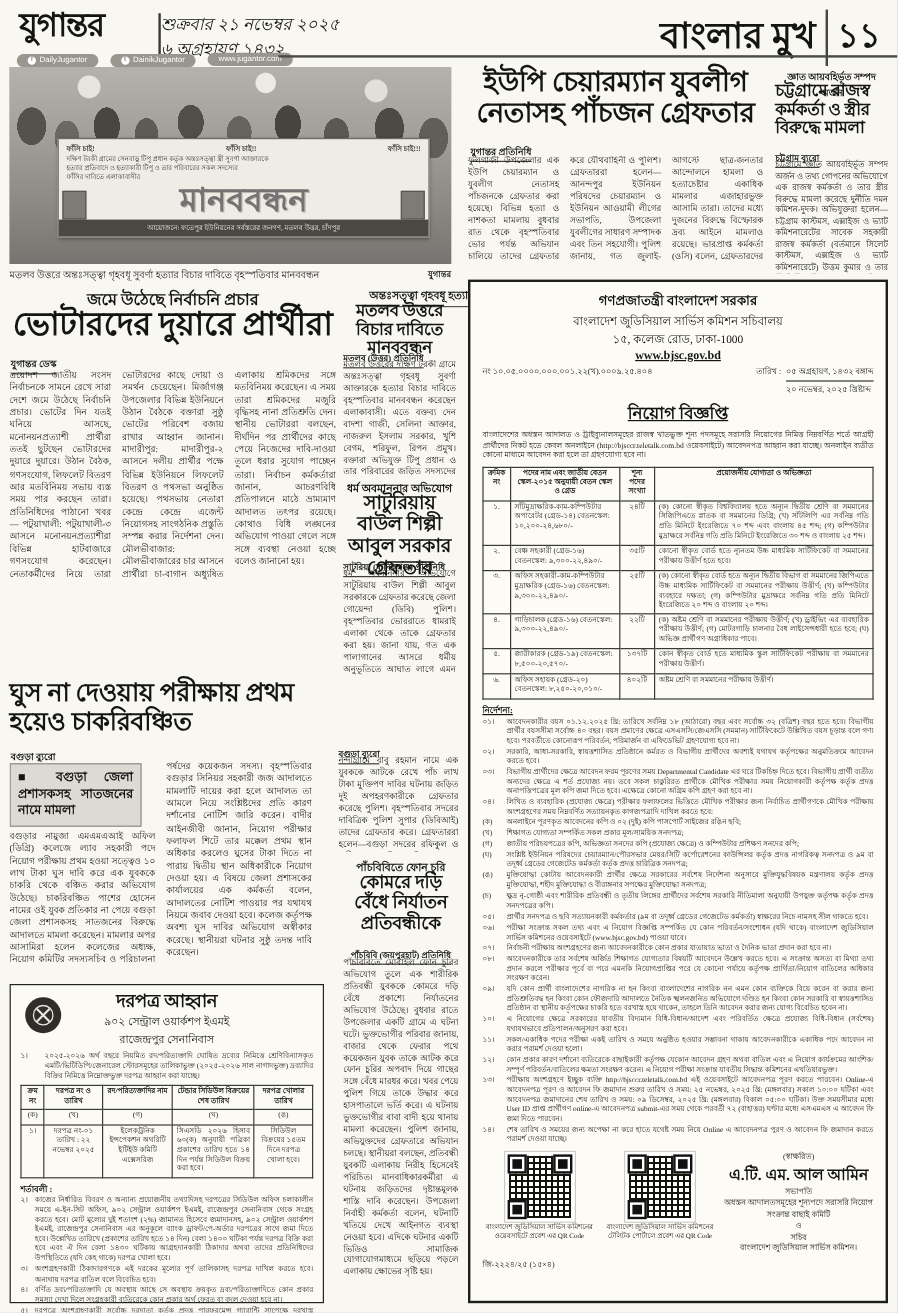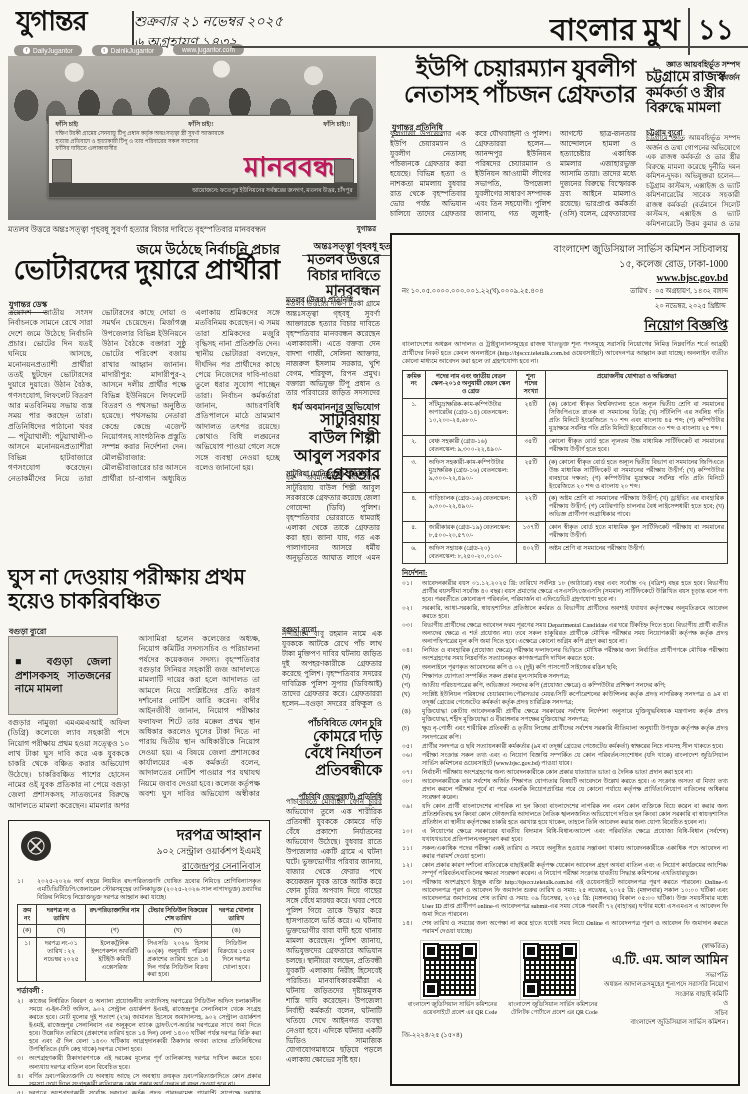--- a/index.html
+++ b/index.html
@@ -1,19 +1,19 @@
 <!DOCTYPE html>
 <html><head>
 <meta charset="utf-8">
 <style>
   html,body{margin:0;padding:0;background:#d8d6d0;}
   .page{position:relative;width:748px;height:1094px;margin:0 auto;background:#f8f7f2;
         font-family:"Liberation Serif",serif;color:#141413;overflow:hidden;}
   .abs{position:absolute;}
-  .ctr{text-align:right;}
+  .ctr{text-align:center;}
   .just{text-align:justify;}
   .b{font-weight:bold;}
   
   .logo{font-size:27px;font-weight:bold;letter-spacing:-1px;line-height:1;}
   .dateblock{border-left:2px solid #3a3a38;padding-left:0;font-size:14px;line-height:1.5;font-style:italic;}
   .social{display:inline-flex;align-items:center;gap:3px;background:#98968f;color:#fff;
           border-radius:9px;font-size:6.5px;padding:2px 9px;margin-right:6px;
           font-family:"Liberation Sans",sans-serif;}
   .social .dot{width:7px;height:7px;border-radius:50%;background:#fff;color:#98968f;
                font-size:5.5px;line-height:7px;text-align:center;font-weight:bold;}
@@ -34,33 +34,33 @@
       radial-gradient(ellipse 20px 28px at 86% 31%,#4c4a45 60%,transparent 61%),
       radial-gradient(ellipse 20px 28px at 96% 36%,#605e58 60%,transparent 61%),
       radial-gradient(circle at 18% 10%,#e6e4dd 0 9px,transparent 10px),
       radial-gradient(circle at 58% 8%,#eceae3 0 8px,transparent 9px),
       radial-gradient(circle at 83% 12%,#e1dfd8 0 9px,transparent 10px),
       linear-gradient(180deg,#b4b2ab 0%,#a19f99 35%,#8b8983 70%,#767470 100%);}
   .banner{position:absolute;left:11%;right:5%;top:36%;background:#eeece4;border:1px solid #6d6b66;
           box-shadow:0 1px 3px rgba(0,0,0,.4);padding:3px 6px 0;}
   .banner-slogans{display:flex;justify-content:space-between;font-size:6px;font-weight:bold;color:#3c3a36;}
   .banner-line{font-size:5.6px;line-height:1.35;color:#35332f;}
-  .banner-title{font-size:27px;font-weight:bold;line-height:1.05;color:#be185d;
+  .banner-title{font-size:27px;font-weight:bold;line-height:1.05;color:#737373;
                 text-shadow:1px 1px 0 #b9b7ae;}
   .banner-strip{background:#4a4843;color:#f1efe8;font-size:5.8px;margin:2px -6px 0;padding:2px 4px;}
   .banner-port{position:absolute;width:18px;height:22px;background:#7d7b74;border:1px solid #555;}
   .caption{font-size:8px;display:flex;justify-content:space-between;color:#222;}
   
   .kicker{font-weight:bold;}
   .headline{font-weight:bold;line-height:1.12;letter-spacing:-.2px;}
   .byline{font-weight:bold;font-size:7.8px;border-bottom:1px solid #3b3b38;display:inline-block;padding-bottom:1px;}
   .body-txt{font-size:7.5px;line-height:1.38;}
   .cols2{column-count:2;column-gap:9px;}
   .cols3{column-count:3;column-gap:9px;}
-  .inset{float:left;width:96px;background:#dcdad2;border:1px solid #8e8c85;padding:18px 6px;
+  .inset{float:left;width:96px;background:#dcdad2;border:1px solid #8e8c85;padding:5px 6px;
          margin:2px 6px 3px 0;font-size:10.5px;font-weight:bold;line-height:1.3;}
   
   .boxed{border:1.5px solid #23231f;background:#fbfaf4;}
   .notice-box{border:2px solid #1d1d1a;background:#fcfbf6;padding:7px 10px;box-sizing:border-box;}
   .ntable{width:100%;border-collapse:collapse;font-size:6.1px;line-height:1.3;}
   .ntable th,.ntable td{border:0.8px solid #3a3a36;padding:2px 3px;vertical-align:top;}
   .ntable th{font-weight:bold;text-align:center;}
   .cond-row{display:flex;font-size:6.1px;line-height:1.32;margin-bottom:1px;}
   .cond-no{flex:0 0 20px;}
   .cond-tx{flex:1;text-align:justify;}
@@ -170,21 +170,21 @@
 
   <div class="abs boxed" style="left:8px;top:820px;width:262px;height:266px;padding:6px 8px;box-sizing:border-box;">
     <div class="crest abs" style="left:12px;top:10px;">
       <svg width="18" height="18" viewBox="0 0 20 20">
           <circle cx="10" cy="10" r="9" fill="none" stroke="#e8e6df" stroke-width="1.2"></circle>
           <path d="M4 4 L16 16 M16 4 L4 16" stroke="#e8e6df" stroke-width="2"></path>
         </svg>
     </div>
     <div class="ctr headline" style="font-size:15px;">দরপত্র আহ্বান</div>
     <div class="ctr" style="font-size:9px;">৯০২ সেন্ট্রাল ওয়ার্কশপ ইএমই</div>
-    <div class="ctr" style="font-size:9px;margin-bottom:3px;text-decoration:underline;">রাজেন্দ্রপুর সেনানিবাস</div>
+    <div class="ctr" style="font-size:9px;margin-bottom:3px;">রাজেন্দ্রপুর সেনানিবাস</div>
     <div class="cond-row">
       <span class="cond-no">১।</span>
       <span class="cond-tx">২০২৫-২০২৬ অর্থ বছরে নিয়মিত রদ/পরিত্যক্তাদি ঘোষিত দ্রব্যের নিমিত্তে শ্রেণিবিন্যাসকৃত এমটি/ভিটিডিপি/জেনারেল স্টোরসমূহের তালিকাভুক্ত (২০২৫-২০২৬ সাল নাগাদভুক্ত) দ্রব্যাদির বিক্রির নিমিত্তে নিম্নোক্তভুক্ত দরপত্র আহ্বান করা যাচ্ছে।</span>
     </div>
     <table class="ttable" style="margin:3px 0;">
       <tbody>
           <tr>
         <th style="width:8%;">ক্রম নং</th>
         <th style="width:20%;">দরপত্র নং ও তারিখ</th>
         <th style="width:24%;">রদ/পরিত্যক্তাদির নাম</th>
@@ -241,20 +241,21 @@
   <div class="abs body-txt cols3 just" style="left:390px;top:130px;width:246px;height:96px;overflow:hidden;font-size:7.2px;">ফুলগাজী উপজেলার এক ইউপি চেয়ারম্যান ও যুবলীগ নেতাসহ পাঁচজনকে গ্রেফতার করা হয়েছে। বিভিন্ন হত্যা ও নাশকতা মামলায় বুধবার রাত থেকে বৃহস্পতিবার ভোর পর্যন্ত অভিযান চালিয়ে তাদের গ্রেফতার করে যৌথবাহিনী ও পুলিশ। গ্রেফতাররা হলেন—আনন্দপুর ইউনিয়ন পরিষদের চেয়ারম্যান ও ইউনিয়ন আওয়ামী লীগের সভাপতি, উপজেলা যুবলীগের সাধারণ সম্পাদক এবং তিন সহযোগী। পুলিশ জানায়, গত জুলাই-আগস্টে ছাত্র-জনতার আন্দোলনে হামলা ও হত্যাচেষ্টার একাধিক মামলার এজাহারভুক্ত আসামি তারা। তাদের মধ্যে দুজনের বিরুদ্ধে বিস্ফোরক দ্রব্য আইনে মামলাও রয়েছে। ভারপ্রাপ্ত কর্মকর্তা (ওসি) বলেন, গ্রেফতারদের বৃহস্পতিবার দুপুরে আদালতের মাধ্যমে জেলহাজতে পাঠানো হয়েছে। অন্য আসামিদের গ্রেফতারে অভিযান অব্যাহত আছে। এদিকে গ্রেফতারের খবরে এলাকায় স্বস্তি প্রকাশ করেছেন আন্দোলনে আহতদের স্বজনরা। তারা দ্রুত বিচার নিশ্চিত করার দাবি জানান।</div>
 
   <div class="abs ctr kicker" style="left:646px;top:58px;width:94px;font-size:7.8px;">জ্ঞাত আয়বহির্ভূত সম্পদ অর্জন</div>
   <div class="abs headline" style="left:646px;top:69px;width:94px;font-size:14px;">চট্টগ্রামে রাজস্ব কর্মকর্তা ও স্ত্রীর বিরুদ্ধে মামলা</div>
   <div class="abs" style="left:646px;top:121px;">
     <span class="byline" style="font-size:7.2px;">চট্টগ্রাম ব্যুরো</span>
   </div>
   <div class="abs body-txt just" style="left:646px;top:133px;width:94px;height:95px;overflow:hidden;font-size:6.9px;">চট্টগ্রামে জ্ঞাত আয়বহির্ভূত সম্পদ অর্জন ও তথ্য গোপনের অভিযোগে এক রাজস্ব কর্মকর্তা ও তার স্ত্রীর বিরুদ্ধে মামলা করেছে দুর্নীতি দমন কমিশন-দুদক। অভিযুক্তরা হলেন—চট্টগ্রাম কাস্টমস, এক্সাইজ ও ভ্যাট কমিশনারেটের সাবেক সহকারী রাজস্ব কর্মকর্তা (বর্তমানে সিলেট কাস্টমস, এক্সাইজ ও ভ্যাট কমিশনারেটে) উত্তম কুমার ও তার স্ত্রী শিল্পী রানী সরকার। বৃহস্পতিবার দুদকের চট্টগ্রাম সমন্বিত জেলা কার্যালয়-১ এ মামলাটি দায়ের করেন একই কার্যালয়ের সহকারী পরিচালক মোহাম্মদ ইমরান হোসেন।</div>
 
   <div class="abs notice-box" style="left:390px;top:233px;width:350px;height:853px;overflow:hidden;">
+    <div class="ctr b" style="font-size:11px;">গণপ্রজাতন্ত্রী বাংলাদেশ সরকার</div>
     <div class="ctr" style="font-size:9.5px;">বাংলাদেশ জুডিসিয়াল সার্ভিস কমিশন সচিবালয়</div>
     <div class="ctr" style="font-size:9.5px;">১৫, কলেজ রোড, ঢাকা-1000</div>
     <div class="ctr b" style="font-size:10px;text-decoration:underline;">www.bjsc.gov.bd</div>
     <div style="display:flex;justify-content:space-between;align-items:flex-start;margin-top:2px;">
       <div style="font-size:6.8px;">নং ১০.০৫.০০০০.০০০.০০১.২২(খ).০০০৯.২৫.৪০৪</div>
       <div style="display:flex;gap:4px;font-size:6.8px;">
         <span>তারিখ :</span>
         <span>
           <span style="display:block;border-bottom:0.8px solid #333;padding-bottom:1px;">০৫ অগ্রহায়ণ, ১৪৩২ বঙ্গাব্দ</span>
           <span style="display:block;padding-top:1px;">২০ নভেম্বর, ২০২৫ খ্রিষ্টাব্দ</span>

